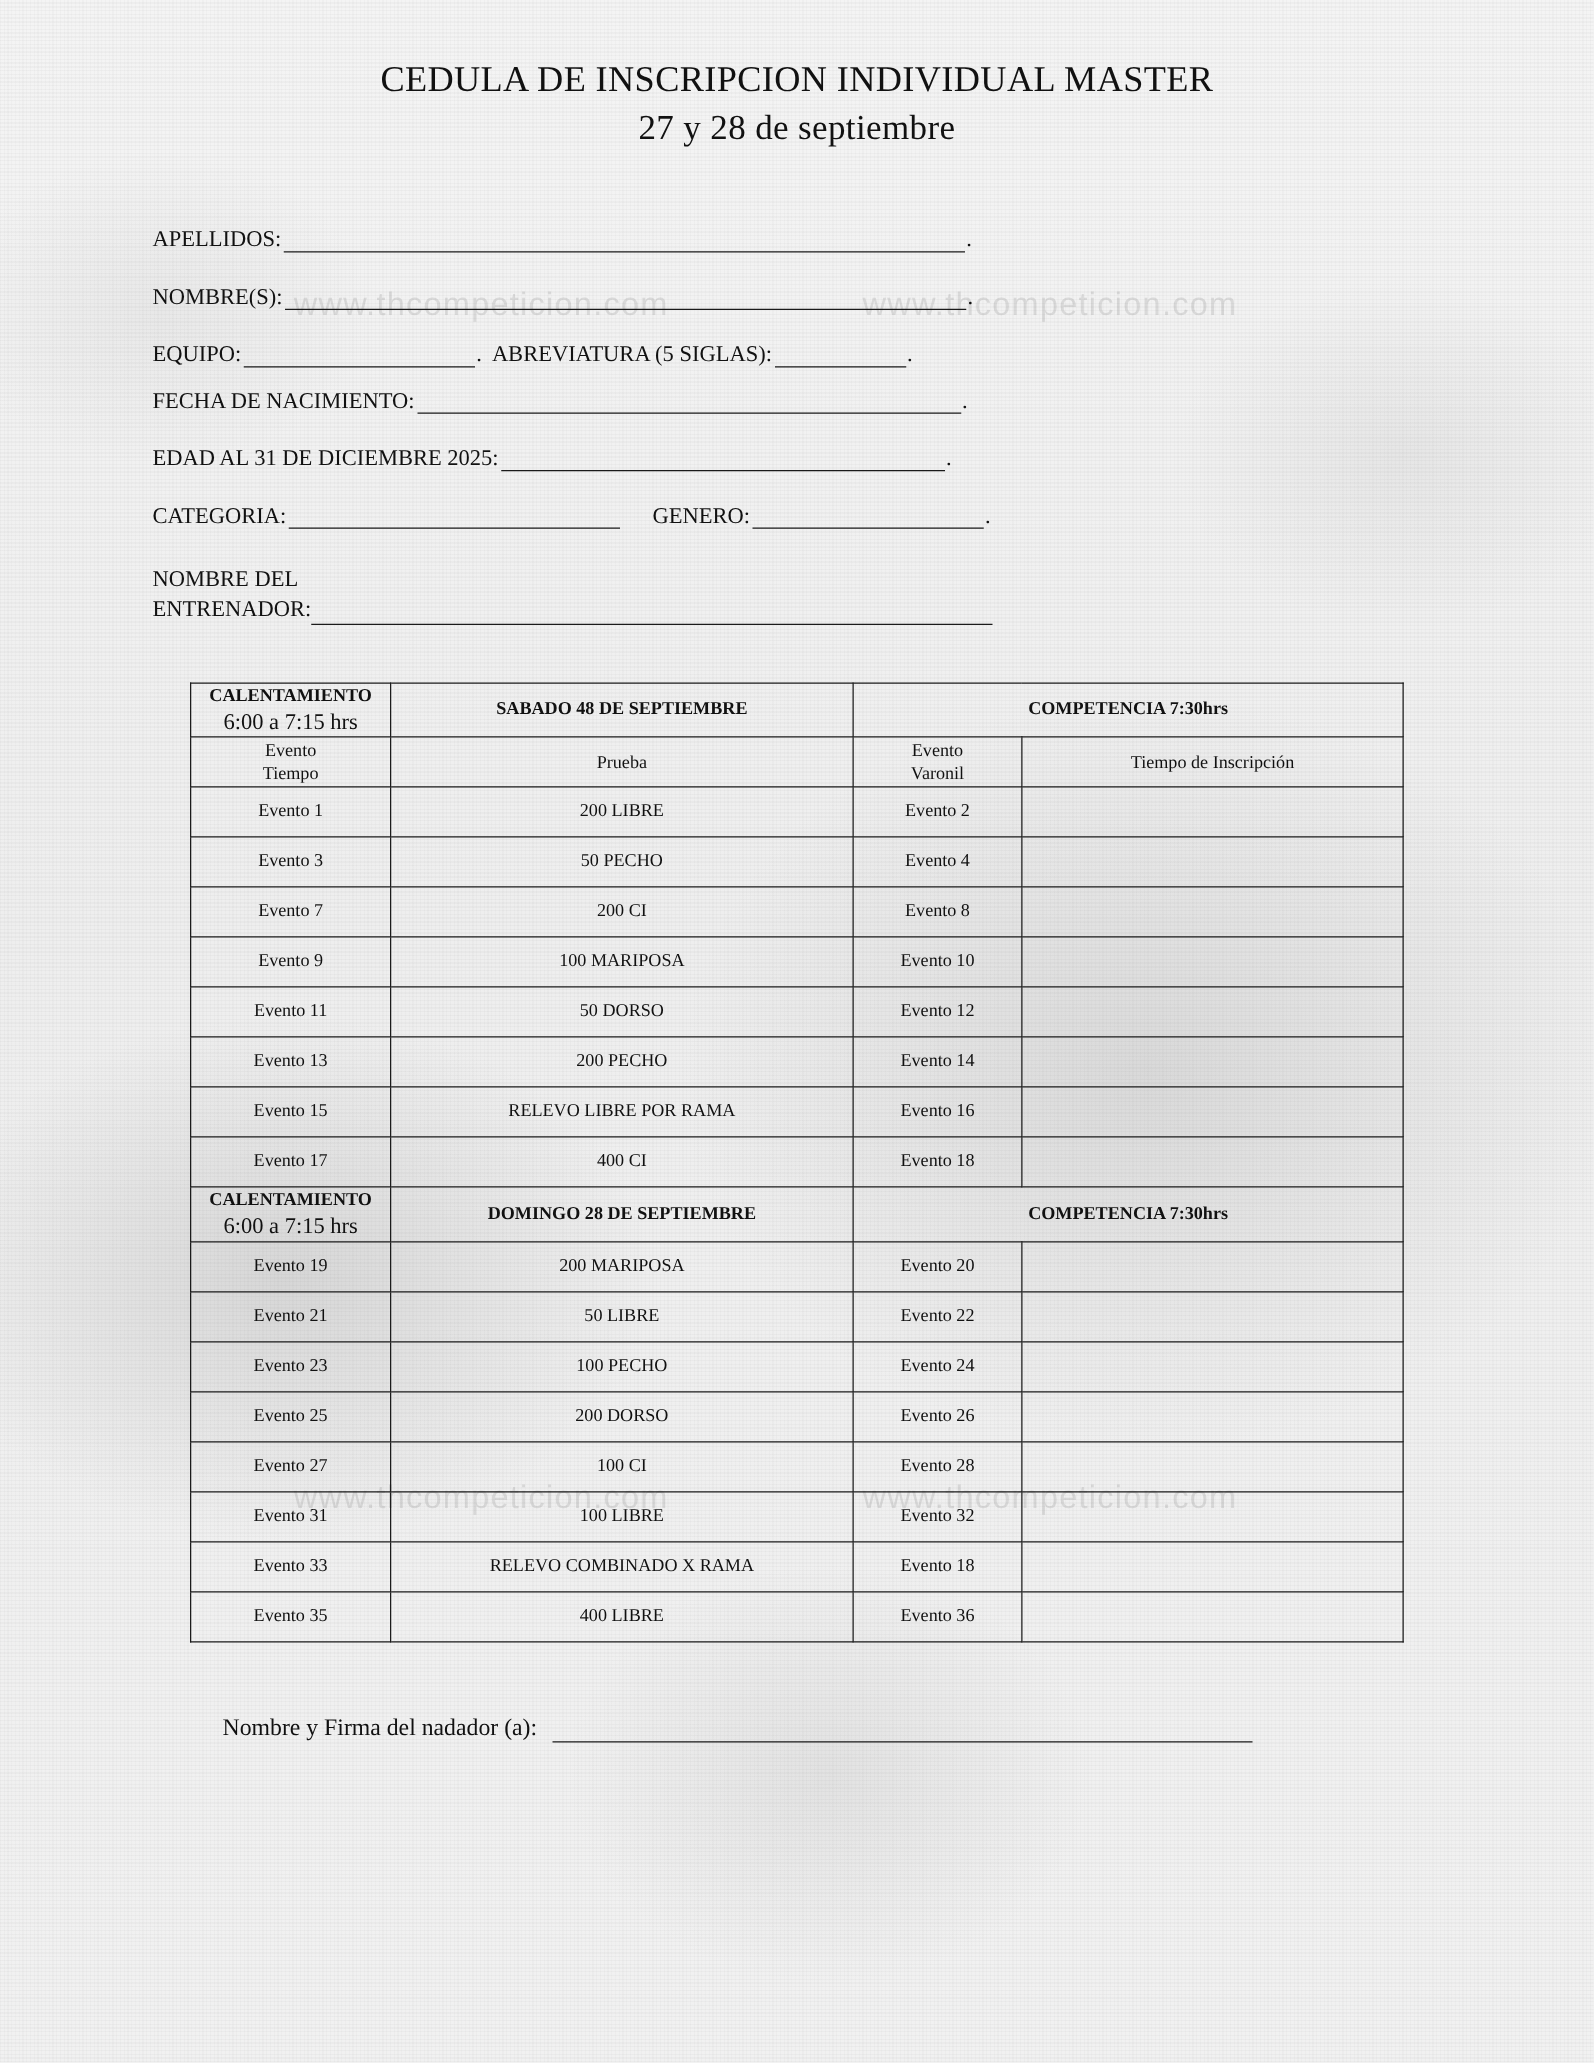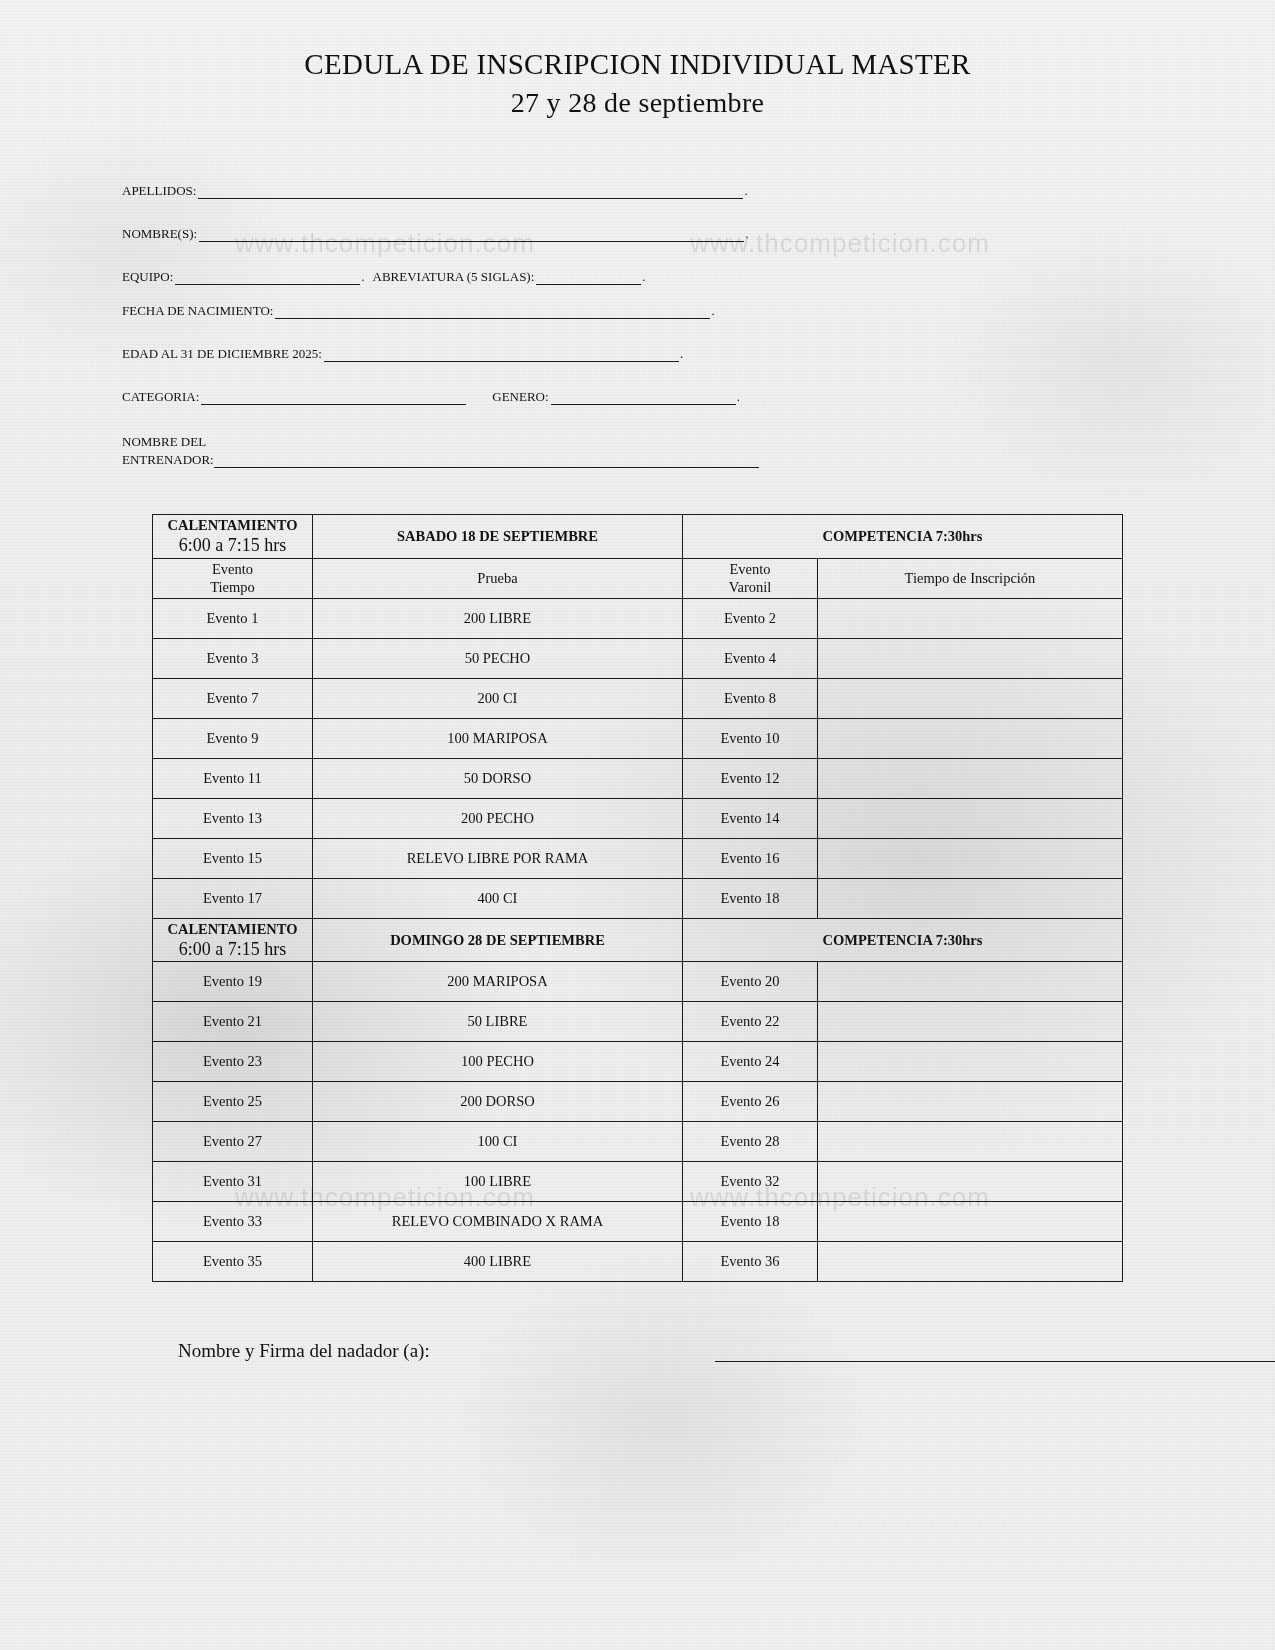--- a/index.html
+++ b/index.html
@@ -75,21 +75,21 @@
   .title-line2 {
     font-size: 28px;
     margin-top: 6px;
     text-transform: none;
     font-variant: normal;
   }
 
   .fields {
     margin-top: 62px;
     padding-left: 122px;
-    font-size: 13px;
+    font-size: 18px;
   }
   .field-row {
     display: flex;
     align-items: flex-end;
     margin-bottom: 25px;
     white-space: nowrap;
   }
   .field-row.tight { margin-bottom: 16px; }
   .lbl { padding-right: 2px; }
   .line {
@@ -144,21 +144,20 @@
   .c2 { width: 370px; }
   .c3 { width: 135px; }
   .c4 { width: 305px; }
 
   .signature {
     margin-top: 58px;
     padding-left: 178px;
     font-size: 19px;
     display: flex;
     align-items: flex-end;
-    justify-content: space-between;
   }
   .signature .line {
     height: 17px;
   }
 </style>
 </head>
 <body>
 
 <div class="paper-bg"></div>
 
@@ -234,21 +233,21 @@
         <col class="c3">
         <col class="c4">
     </colgroup>
     <tbody>
 
       <tr>
         <td class="warmup">
           <span>CALENTAMIENTO</span><br>
           <span class="sub">6:00 a 7:15 hrs</span>
         </td>
-        <td class="day-head">SABADO 18 DE SEPTIEMBRE</td>
+        <td class="day-head">SABADO 48 DE SEPTIEMBRE</td>
         <td class="day-head" colspan="2">COMPETENCIA 7:30hrs</td>
       </tr>
 
       <tr>
         <td class="colhead">
           <span>Evento</span><br>
           <span>Tiempo</span>
         </td>
         <td class="colhead">Prueba</td>
         <td class="colhead">

